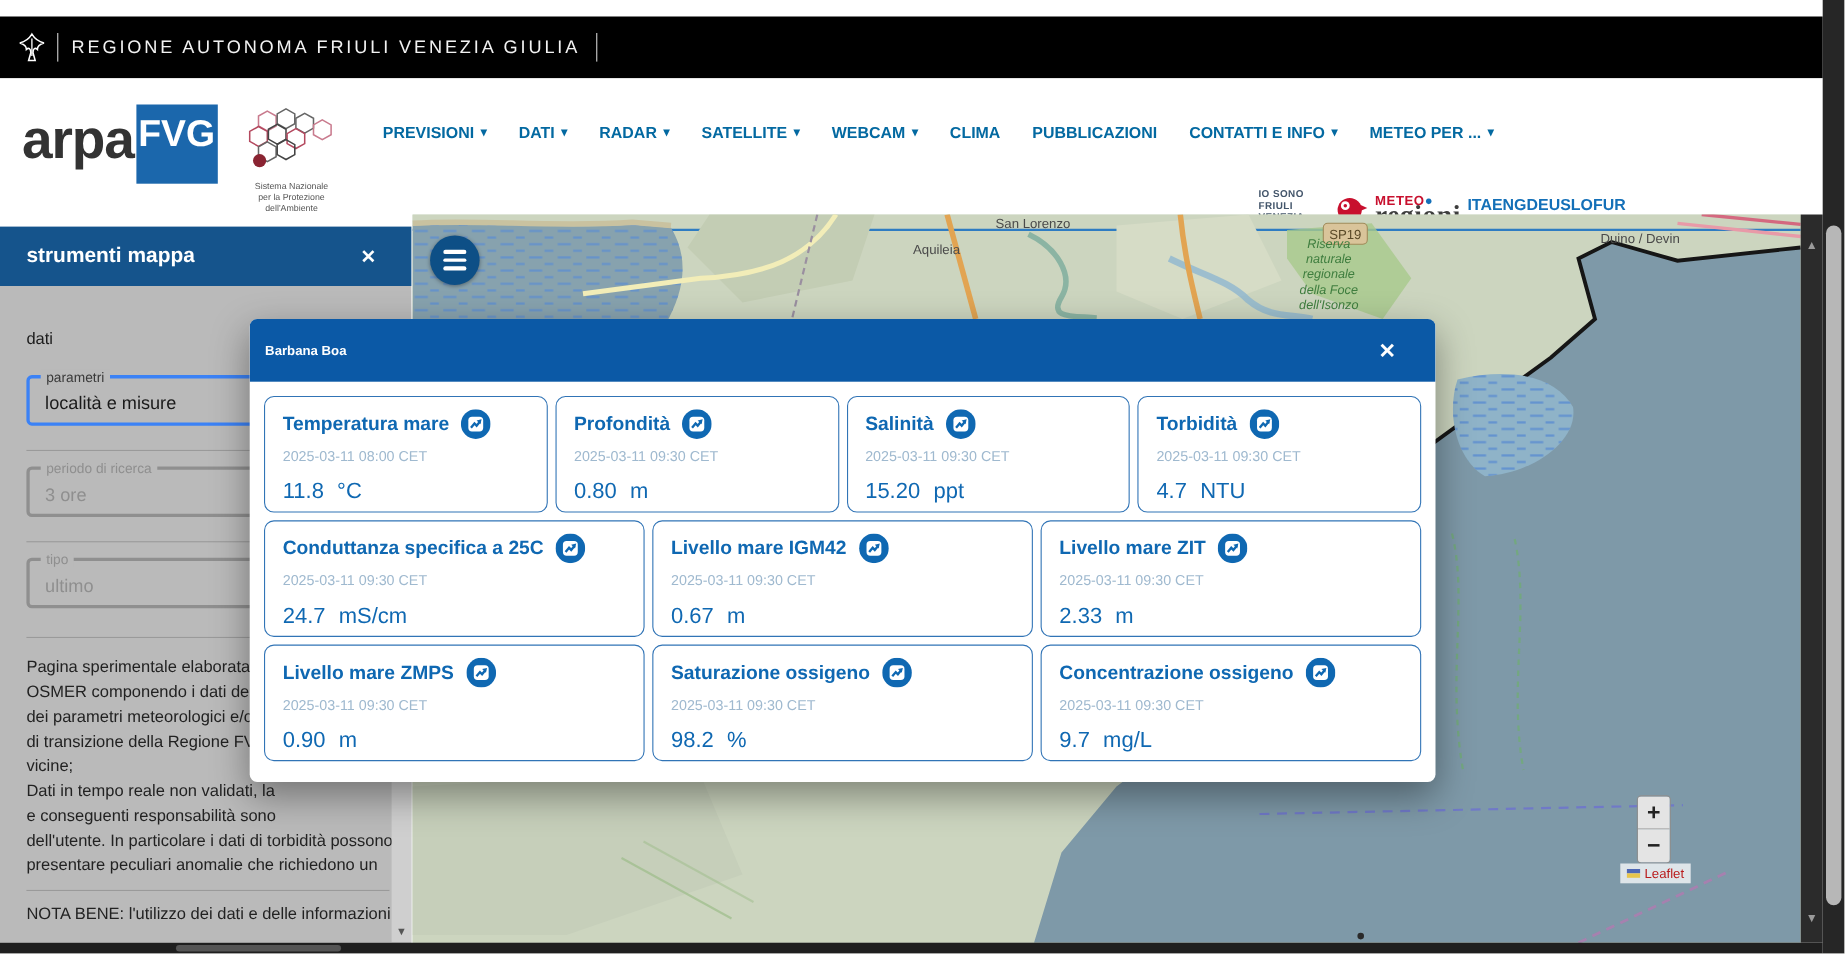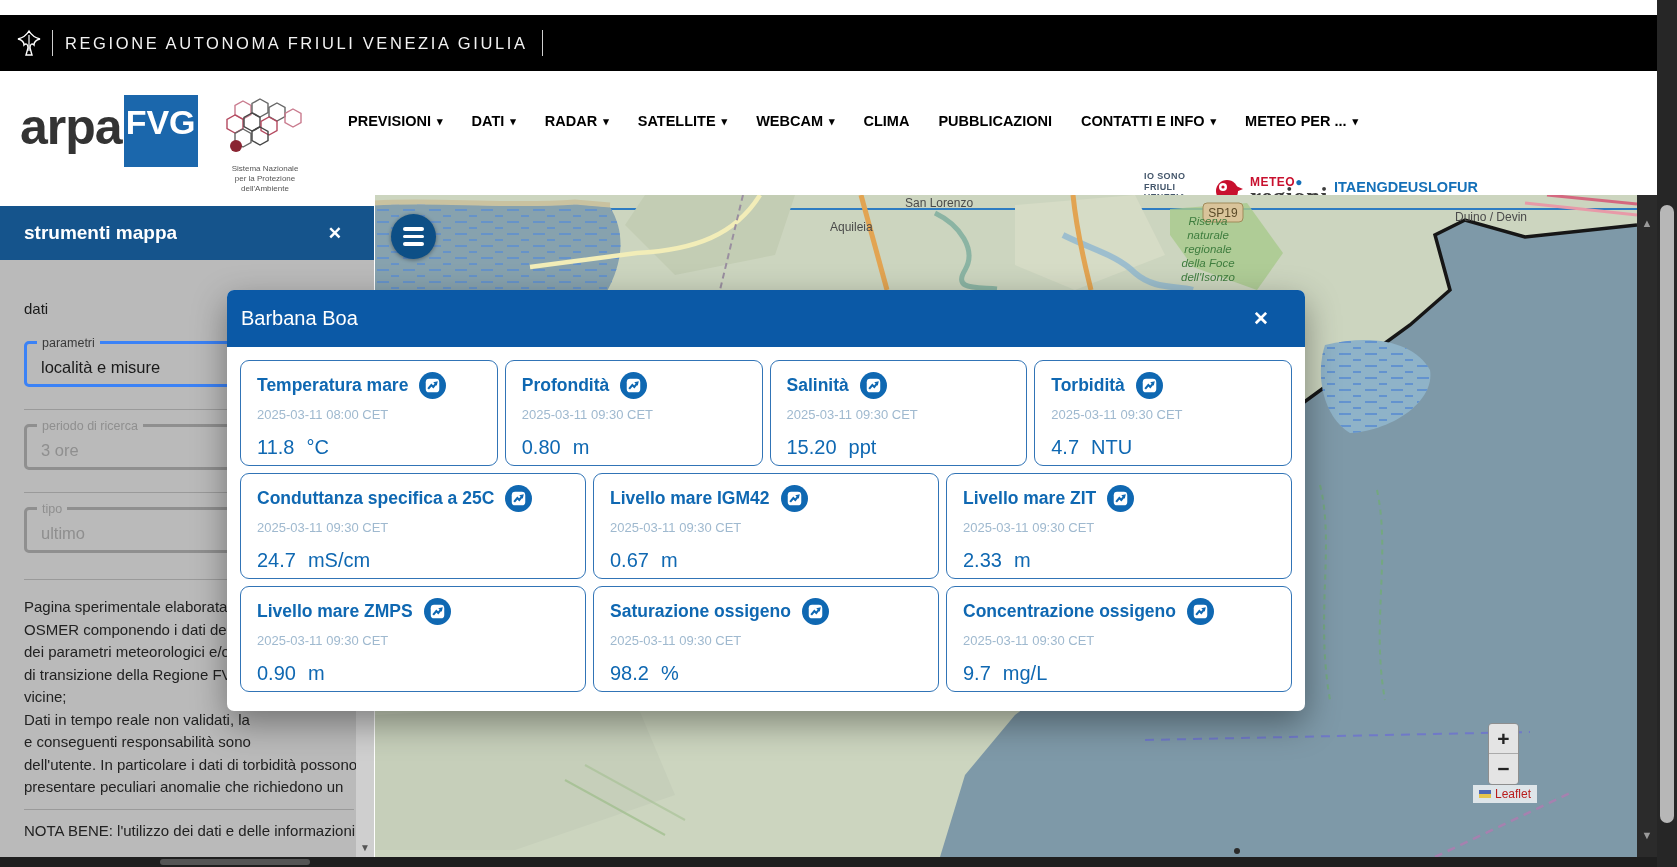--- a/index.html
+++ b/index.html
@@ -17,21 +17,21 @@
 
   
   .header { position:absolute; left:0; top:40px; width:1415px; height:156px; background:#fff;margin-top:43px; }
   .arpalogo { position:absolute; left:20px; top:12px; display:flex; align-items:flex-start; }
   .arpalogo .arpa { font-size:50px; font-weight:700; color:#333; letter-spacing:-1px; line-height:64px; }
   .arpalogo .fvgbox { width:74px; height:72px; background:#1b67ac; margin-left:2px;
     color:#fff; font-size:34px; font-weight:700; text-align:center; line-height:54px; }
   .snpa { position:absolute; left:205px; top:14px; width:120px; }
   .snpa .snpatext { font-size:8px; color:#555; text-align:center; line-height:9px; margin-top:1px; }
   .nav { position:absolute; left:348px; top:30px; display:flex; gap:29px; align-items:center; }
-  .nav .navitem { font-size:14.5px; font-weight:700; color:#000000; cursor:pointer; white-space:nowrap; }
+  .nav .navitem { font-size:14.5px; font-weight:700; color:#0369a1; cursor:pointer; white-space:nowrap; }
   .nav .navitem.caret::after { content:"▾"; font-size:11px; margin-left:6px; position:relative; top:-1px; }
   .iosono { position:absolute; left:1144px; top:88px; font-size:9px; font-weight:700;
     color:#44566b; line-height:10.5px; letter-spacing:.4px; }
   .iosono .flagbar { margin-top:3px; width:40px; height:4px; display:flex; border-top:1px solid #666; }
   .iosono .flagbar i { flex:1; }
   .meteoregioni { position:absolute; left:1210px; top:92px; display:flex; align-items:center; }
   .mr-text { margin-left:4px; }
   .mr-top { font-size:12px; font-weight:700; color:#c8102e; letter-spacing:.5px; }
   .mr-top .dot { color:#1470b8; }
   .mr-bottom { font-family:"Liberation Serif", serif; font-size:25px; font-weight:700;
@@ -78,21 +78,21 @@
   .sb-para .pdiv { border:none; border-top:1px solid #9a9a9a; margin:10px 0; width:330px; }
   .sb-scroll { position:absolute; right:0; top:54px; width:18px; height:597px; background:#cfcfcf; }
   .sb-scroll .arr { position:absolute; left:0; width:18px; text-align:center; font-size:10px; color:#555; cursor:pointer; }
   .sb-thumb { position:absolute; left:3px; top:22px; width:12px; height:60px; background:#8f8f8f; border-radius:6px; cursor:pointer; }
 
   
   .modal { position:absolute; left:227px; top:290px; width:1078px; height:421px; background:#fff;
     border-radius:7px; box-shadow:0 12px 34px rgba(0,0,0,.38); overflow:hidden; }
   .modal-header { height:57px; background:#0b59a6; color:#fff; display:flex; align-items:center;
     justify-content:space-between; padding:0 36px 0 14px; }
-  .modal-title { font-size:20px; font-weight:400; }
+  .modal-title { font-size:12px; font-weight:700; }
   .modal-close { font-size:19px; font-weight:700; cursor:pointer; }
   .modal-body { padding:13px; display:grid; grid-template-columns:repeat(12,1fr); gap:7px;
     grid-auto-rows:106px; }
   .card { border:1px solid #3174b6; border-radius:9px; padding:11px 16px 12px; background:#fff; }
   .c3 { grid-column:span 3; } .c4 { grid-column:span 4; }
   .card-top { display:flex; align-items:center; gap:11px; }
   .card-title { font-size:17.5px; font-weight:700; color:#0f68b2; white-space:nowrap; }
   .chart-icon { width:27px; height:27px; flex:none; cursor:pointer; }
   .card-ts { font-size:13px; color:#9fb9cf; margin-top:8px; }
   .card-val { margin-top:14px; font-size:20px; color:#0f68b2; }

